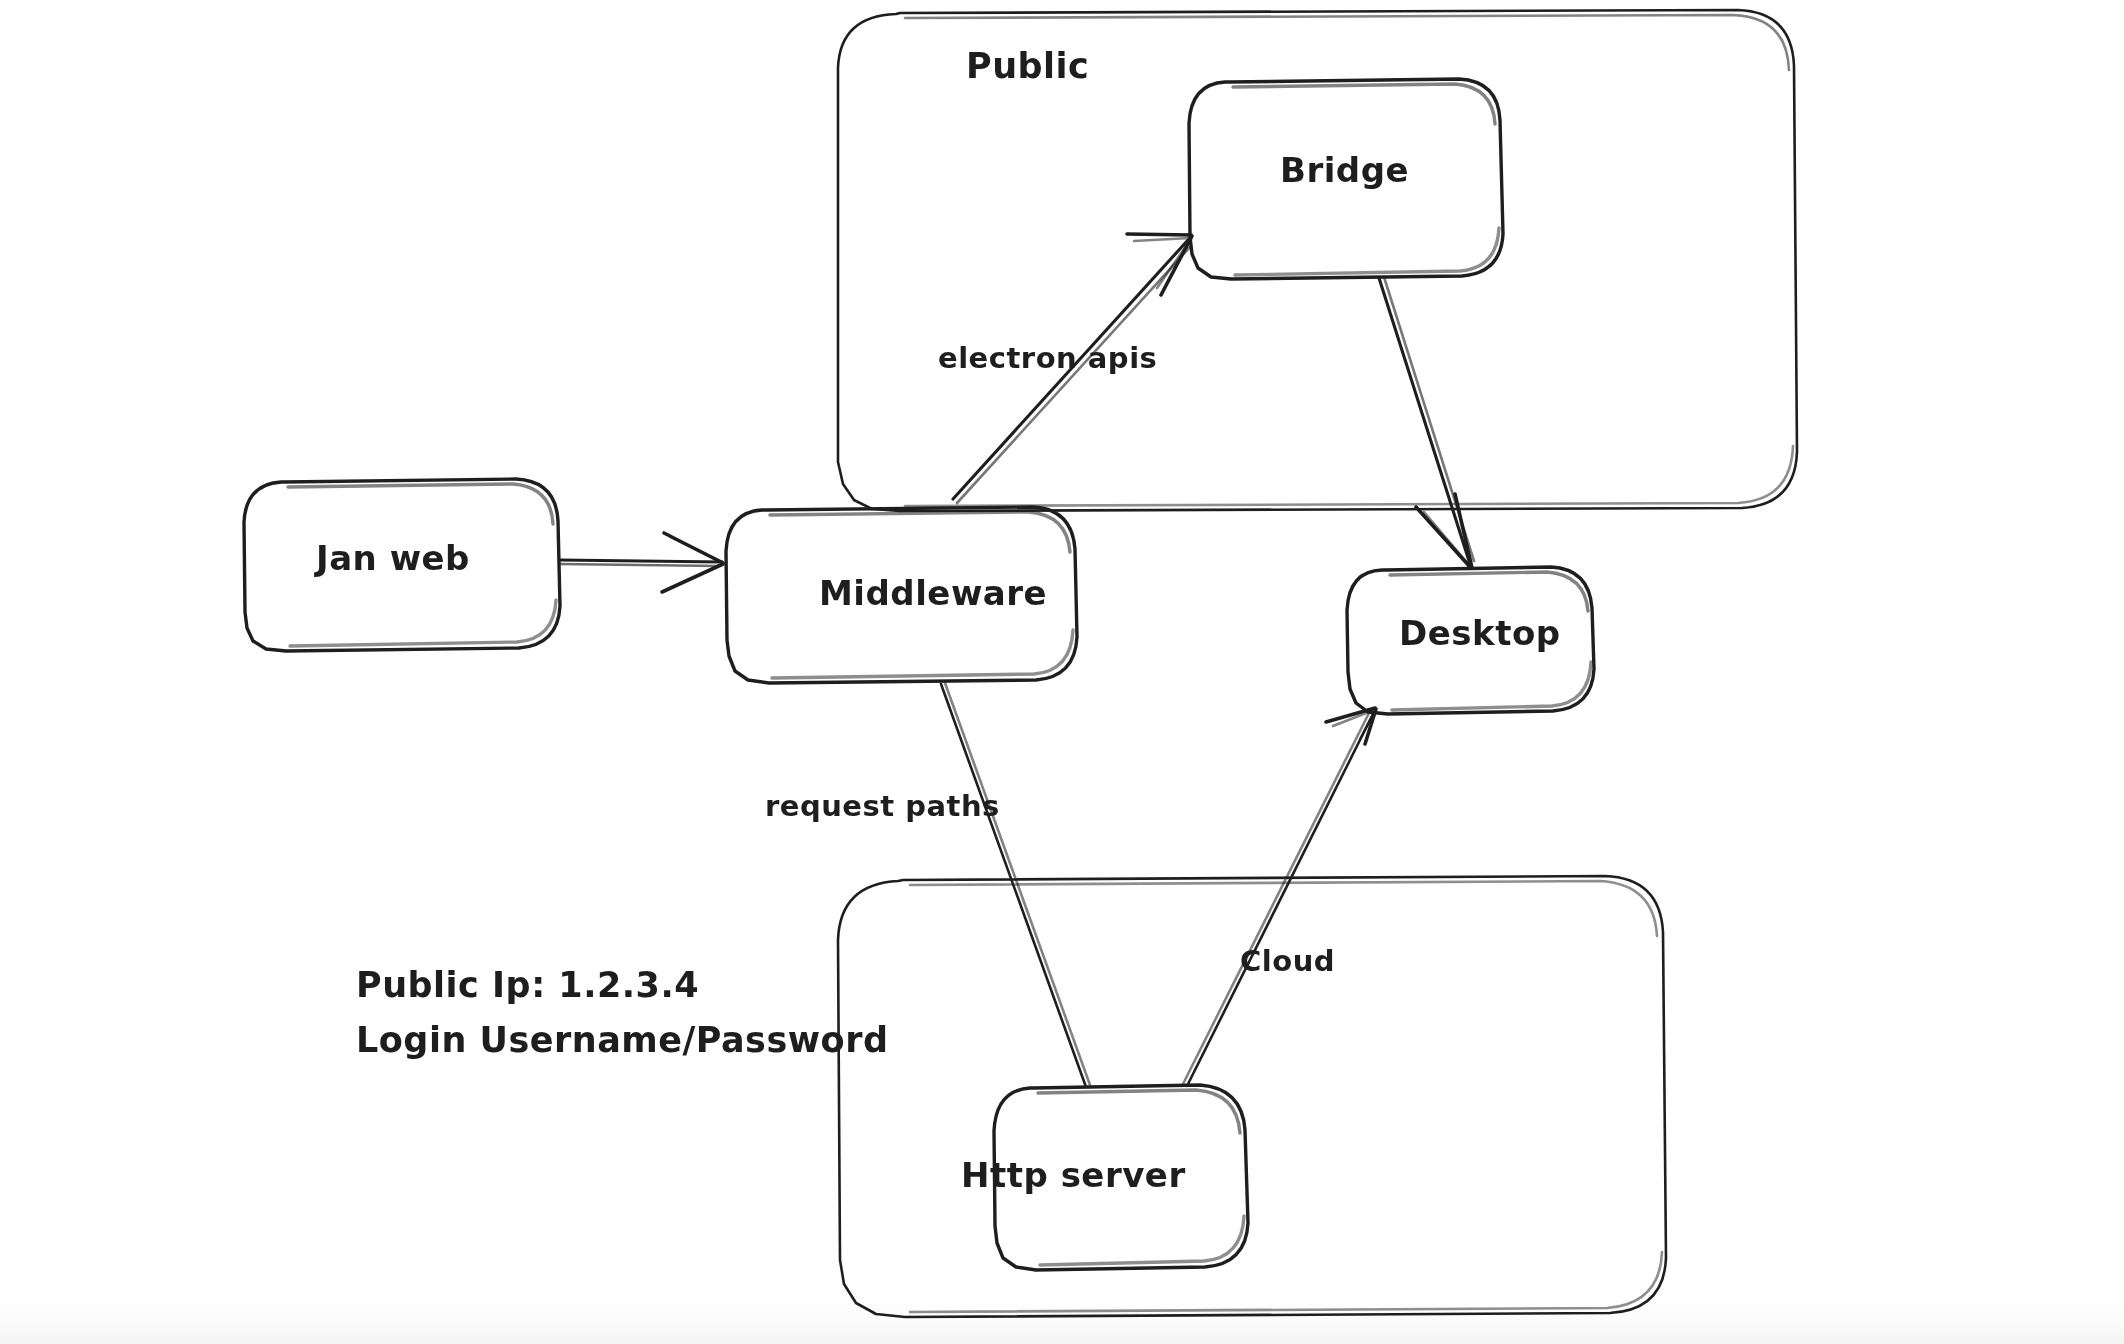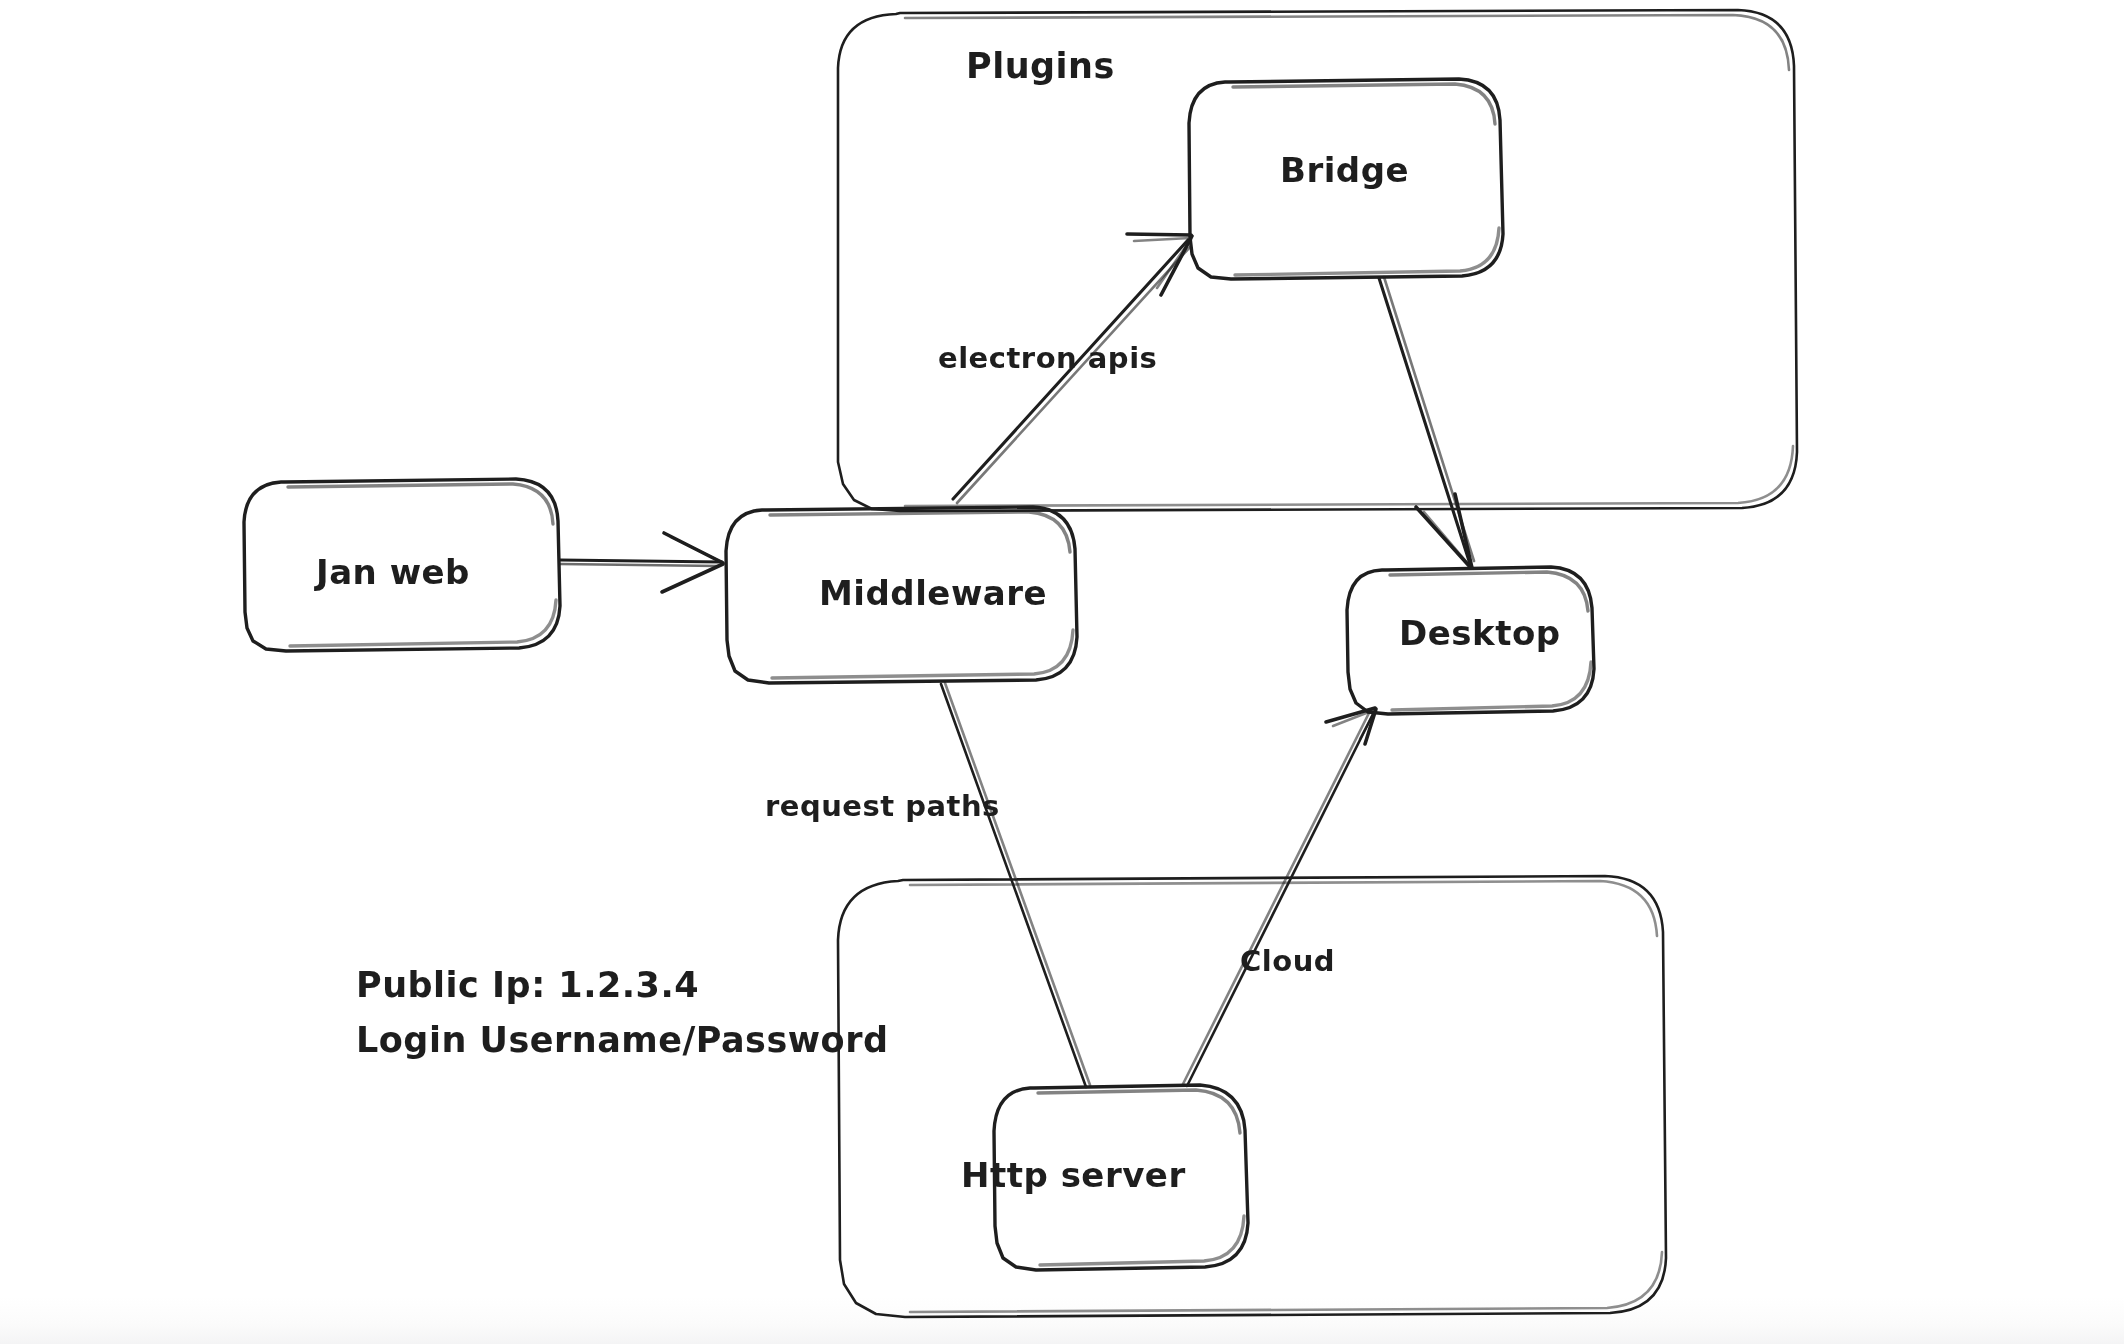--- a/index.html
+++ b/index.html
@@ -130,23 +130,23 @@
       <path class="stroke edge-thin" d="M 1187,1086 L 1374,712"></path>
       <path class="stroke edge-thin" d="M 1183,1084 L 1370,711" opacity="0.55"></path>
       <path class="stroke arrowhead" d="M 1326,722 L 1375,708"></path>
       <path class="stroke arrowhead" d="M 1365,744 L 1376,709"></path>
       <path class="stroke edge-thin" d="M 1333,726 L 1374,710" opacity="0.55"></path>
       <path class="stroke edge-thin" d="M 1360,739 L 1375,711" opacity="0.55"></path>
     </g>
 
   </svg>
 
-  <div class="hand-text t-frame" style="left:966px; top:46px;">Plugins</div>
+  <div class="hand-text t-frame" style="left:966px; top:46px;">Public</div>
 
-  <div class="hand-text t-node" style="left:316px; top:552px;text-align:right;">Jan web</div>
+  <div class="hand-text t-node" style="left:316px; top:538px;text-align:right;">Jan web</div>
 
   <div class="hand-text t-node" style="left:819px; top:573px;">Middleware</div>
 
   <div class="hand-text t-node" style="left:1280px; top:150px;">Bridge</div>
 
   <div class="hand-text t-node" style="left:1399px; top:613px;">Desktop</div>
 
   <div class="hand-text t-node" style="left:961px; top:1155px;">Http server</div>
 
   <div class="hand-text t-label" style="left:938px; top:341px;">electron apis</div>

